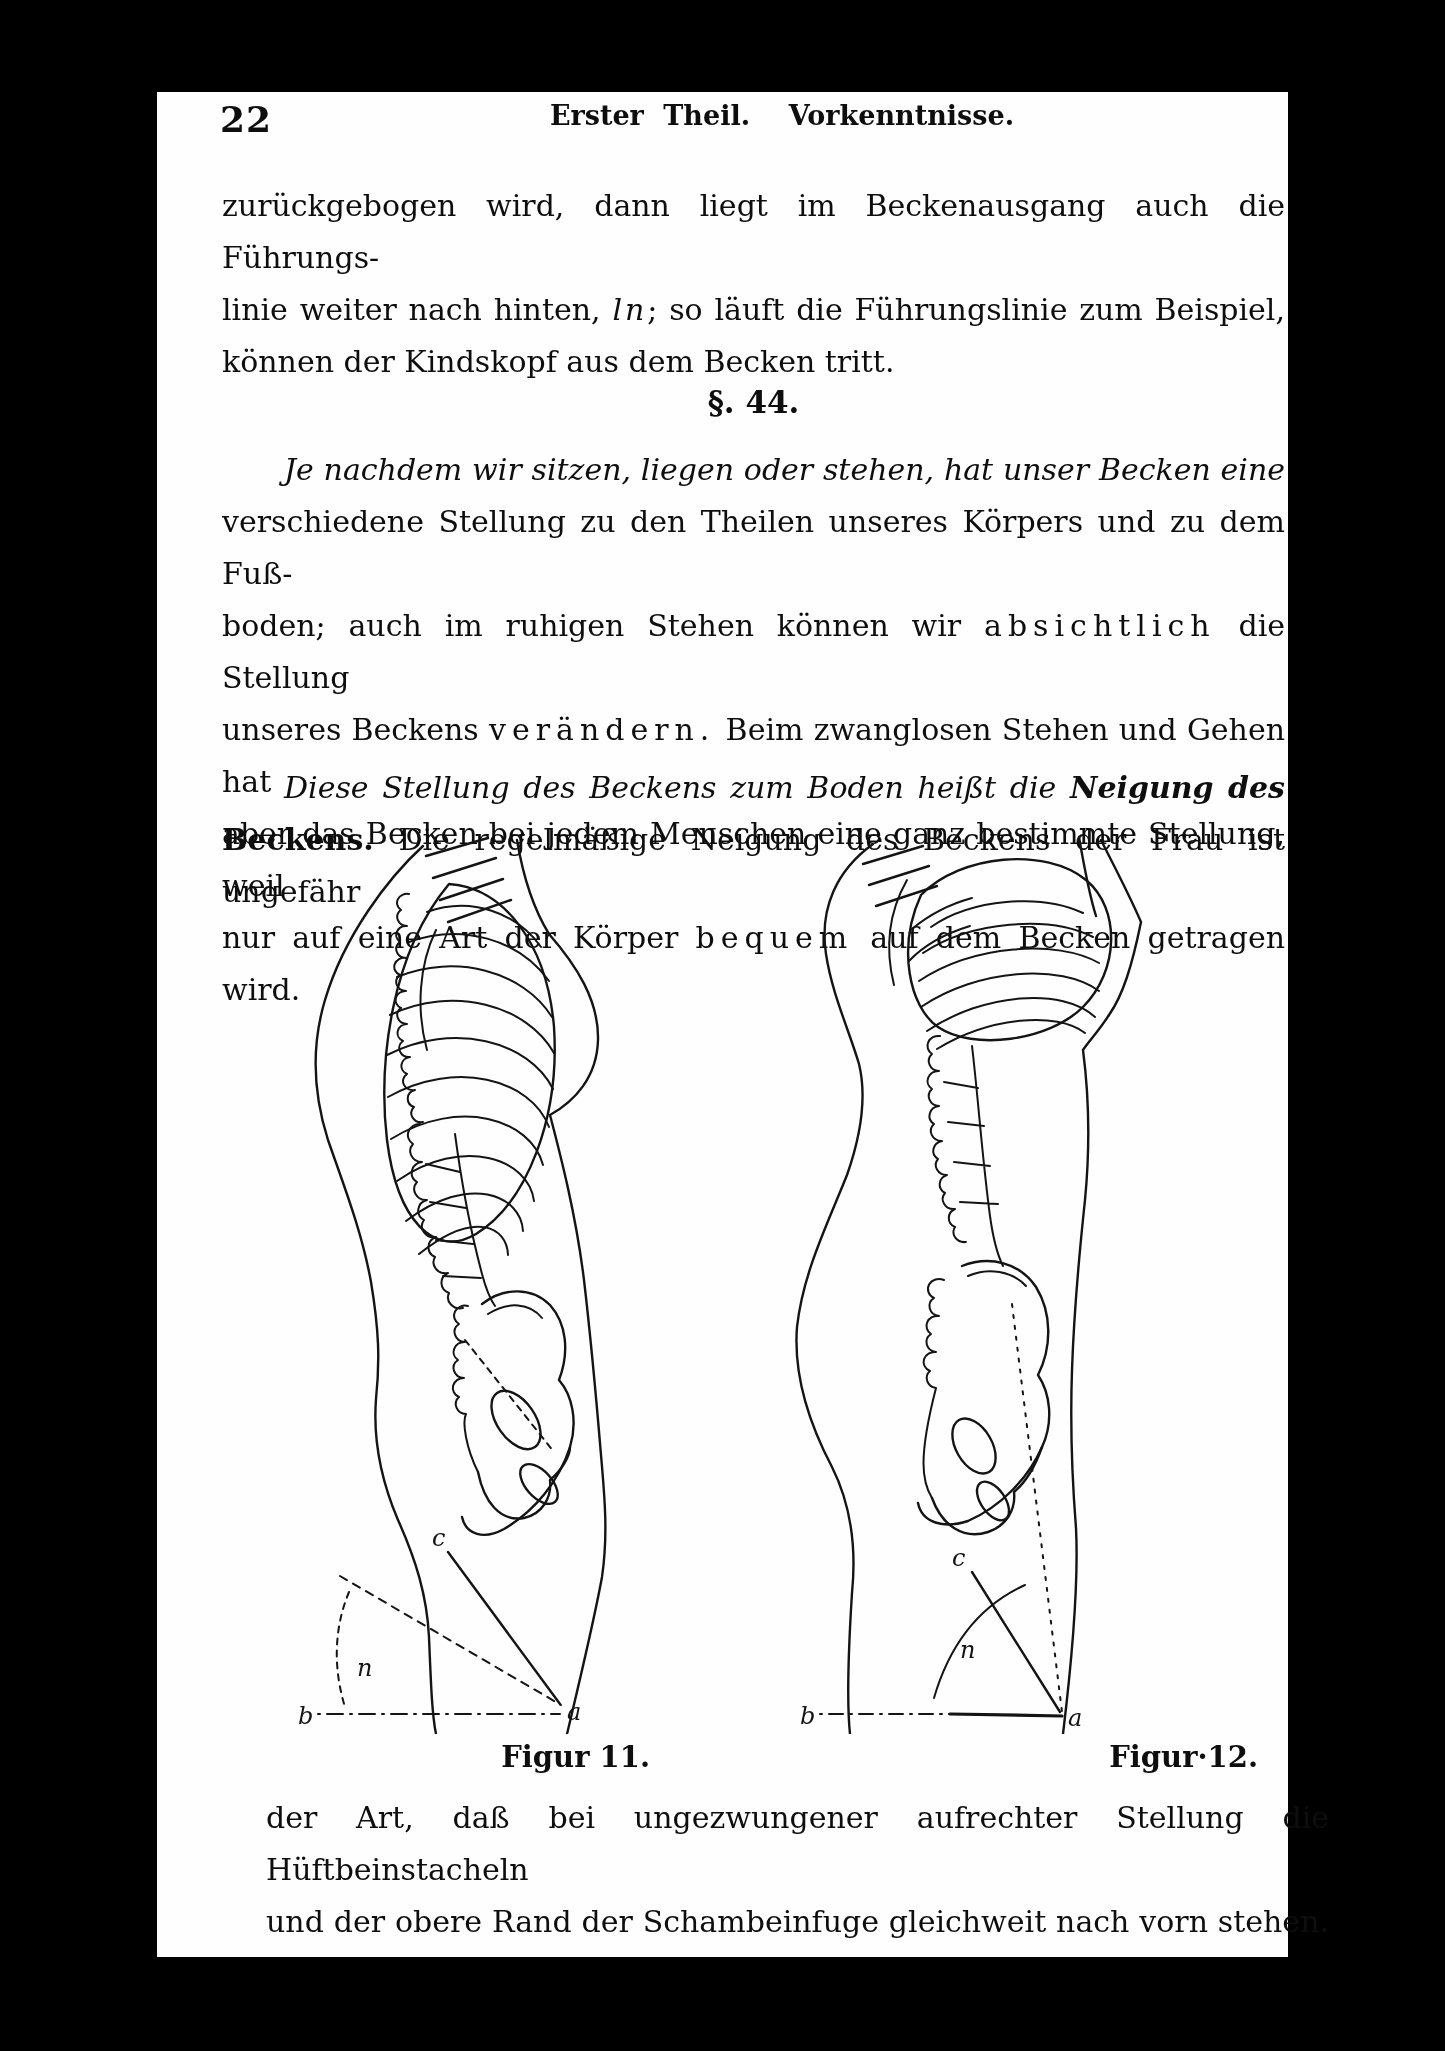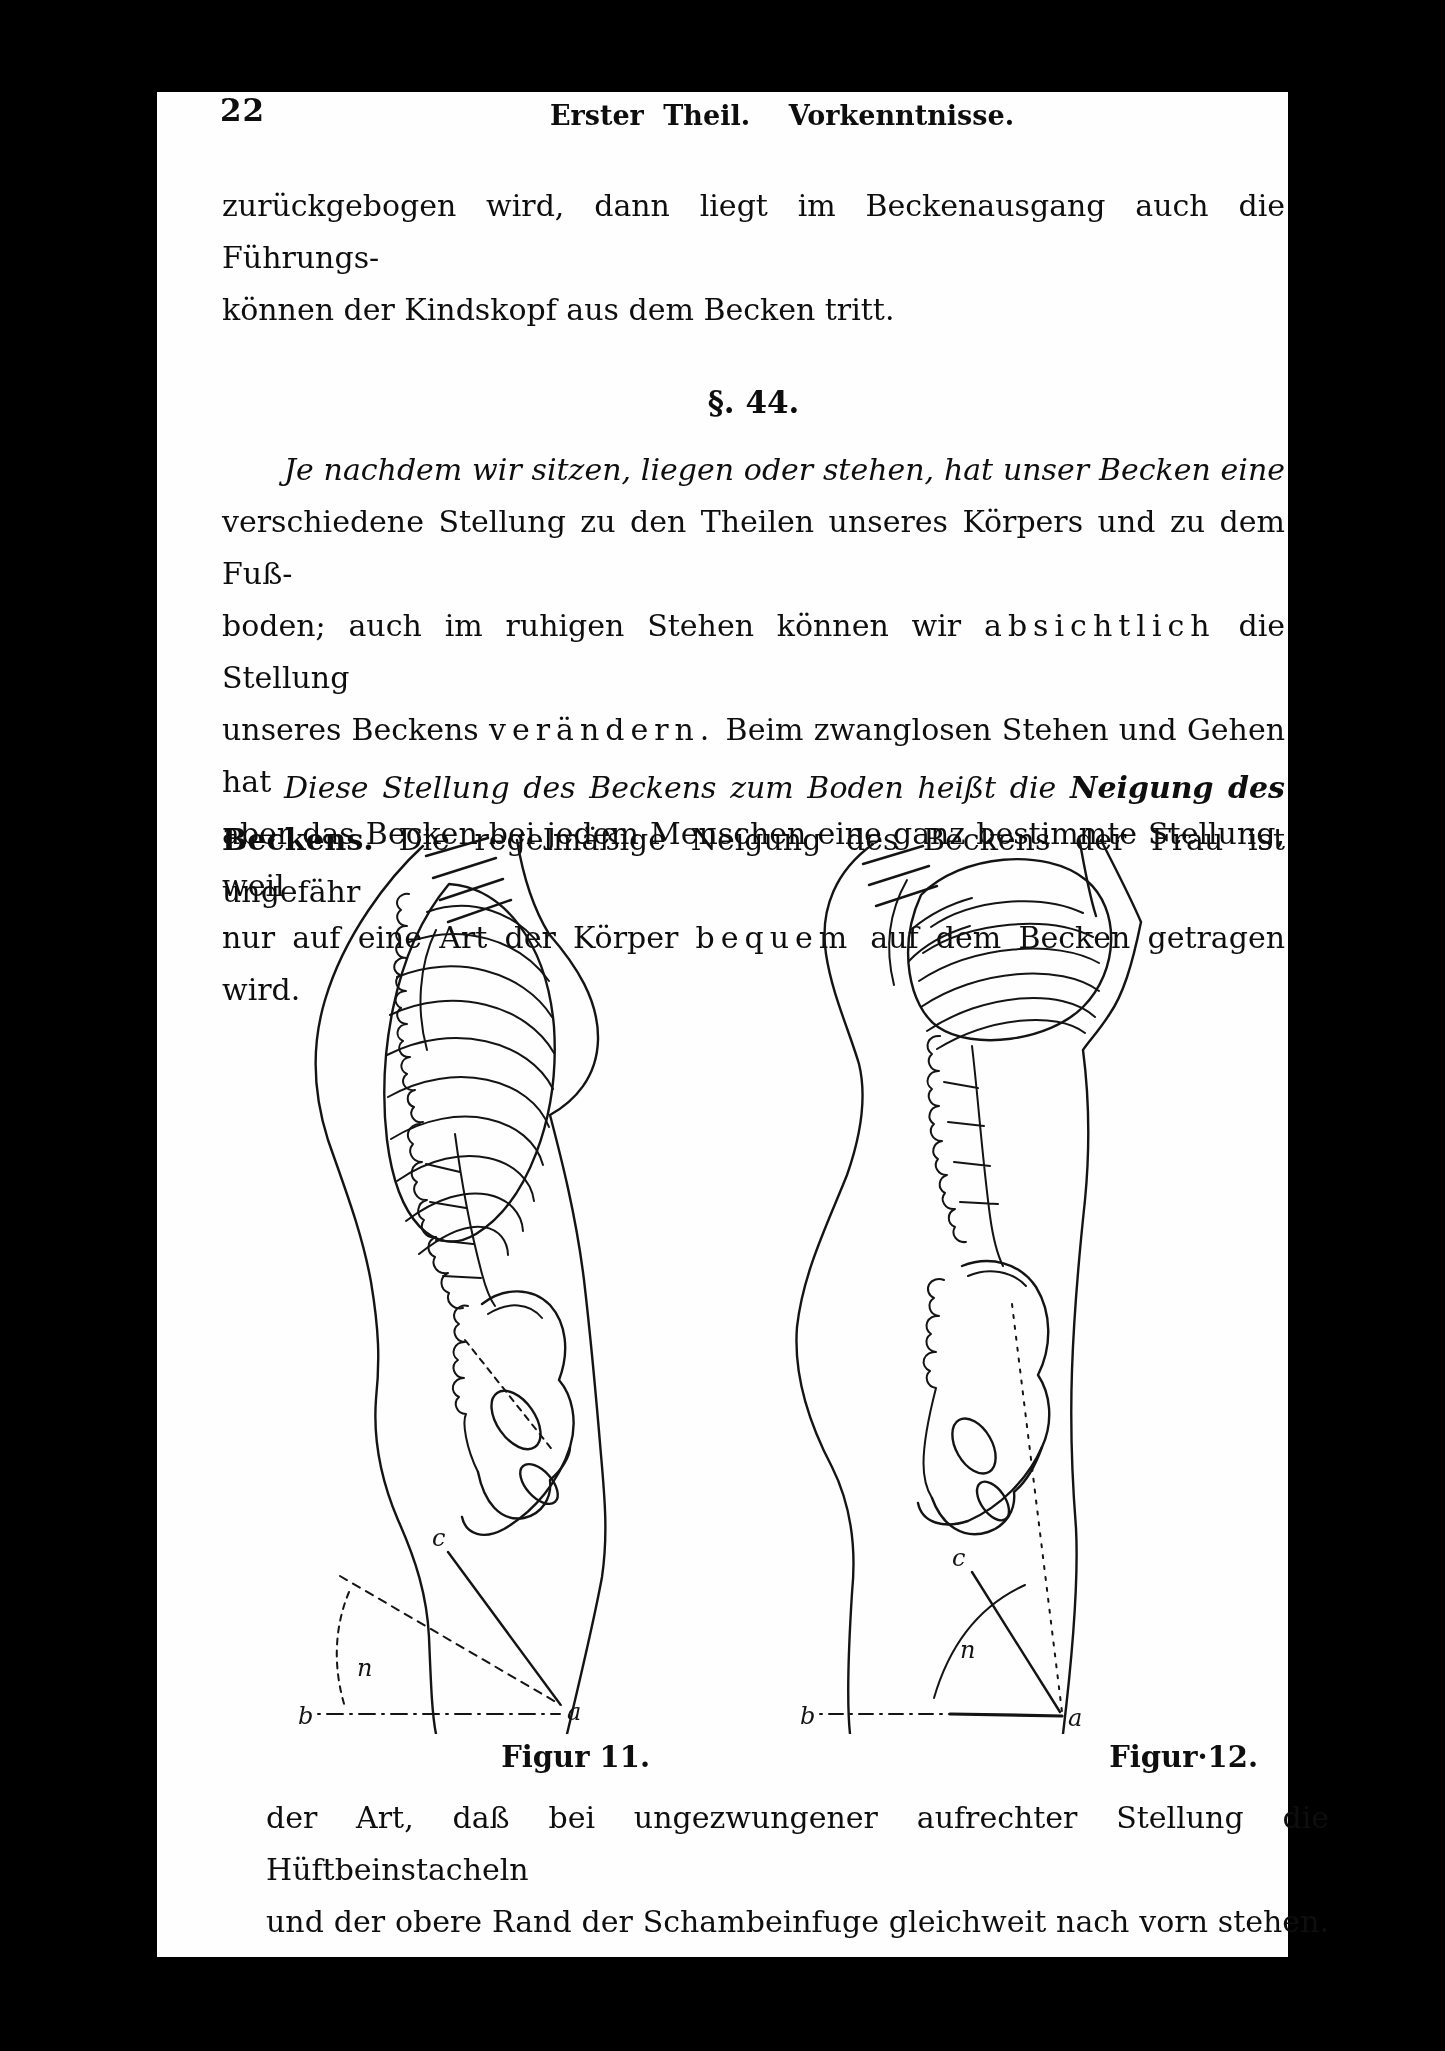--- a/index.html
+++ b/index.html
@@ -7,21 +7,21 @@
     width:1445px;height:2051px;
     background:#000;
     position:relative;
     font-family:"DejaVu Serif", serif;
   }
   .page{
     position:absolute;left:157px;top:92px;width:1131px;height:1865px;
     background:#fefefe;color:#0e0e0e;
   }
   .abs{position:absolute;}
-  .hdr-num{left:63px;top:0;font-size:31px;font-weight:bold;letter-spacing:1px;}
+  .hdr-num{left:63px;top:6px;font-size:36px;font-weight:bold;letter-spacing:1px;}
   .hdr-title{left:200px;top:8px;width:850px;text-align:center;font-size:27px;font-weight:bold;white-space:pre;word-spacing:10px;}
   .textblock{left:65px;width:1063px;font-size:30px;line-height:52px;}
   .line{text-align:justify;text-align-last:justify;}
   .line.noj{text-align-last:left;}
   .line.ind{padding-left:62px;font-style:italic;}
   .sperr{letter-spacing:6px;}
   .bold{font-weight:bold;margin-top:28px;}
   .var{font-style:italic;letter-spacing:3px;}
   .section-head{left:65px;top:292px;width:1063px;text-align:center;font-size:31px;font-weight:bold;}
   .caption{font-size:29px;font-weight:bold;text-align:right;}
@@ -36,20 +36,21 @@
 </head>
 <body>
 
 <div class="page">
 
   <div class="abs hdr-num">22</div>
   <div class="abs hdr-title">Erster Theil.  Vorkenntnisse.</div>
 
   <div class="abs textblock" style="top:88px;">
     <div class="line"><span>zurückgebogen wird, dann liegt im Beckenausgang auch die Führungs-</span></div>
+    <div class="line"><span>linie weiter nach hinten, </span><span class="var">ln</span><span>; so läuft die Führungslinie zum Beispiel,</span></div>
     <div class="line noj"><span>können der Kindskopf aus dem Becken tritt.</span></div>
   </div>
 
   <div class="abs section-head">§. 44.</div>
 
   <div class="abs textblock" style="top:352px;">
     <div class="line ind"><span>Je nachdem wir sitzen, liegen oder stehen, hat unser Becken eine</span></div>
     <div class="line"><span>verschiedene Stellung zu den Theilen unseres Körpers und zu dem Fuß-</span></div>
     <div class="line"><span>boden; auch im ruhigen Stehen können wir </span><span class="sperr">absichtlich</span><span> die Stellung</span></div>
     <div class="line"><span>unseres Beckens </span><span class="sperr">verändern.</span><span> Beim zwanglosen Stehen und Gehen hat</span></div>

